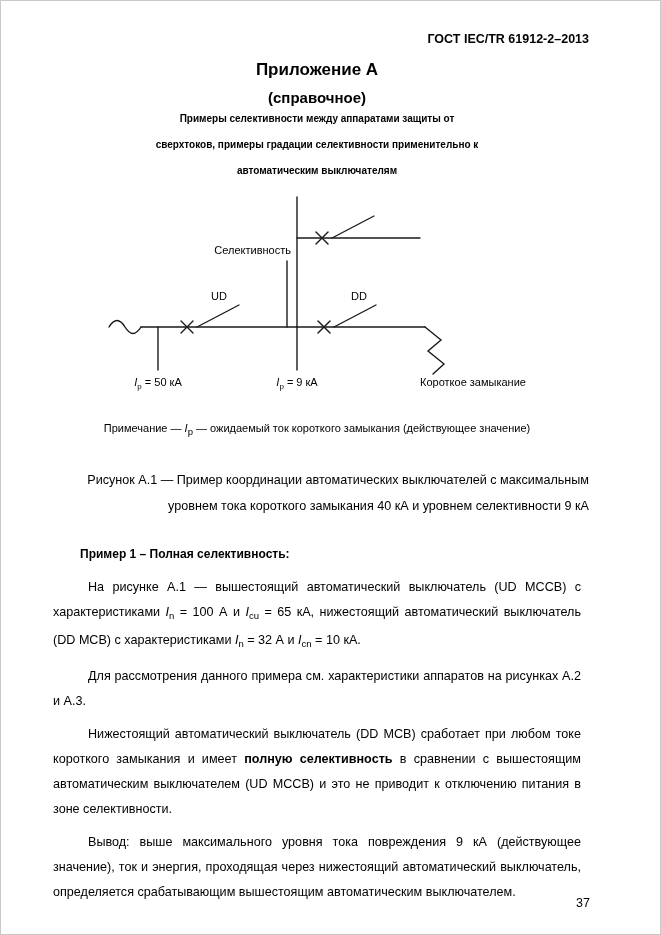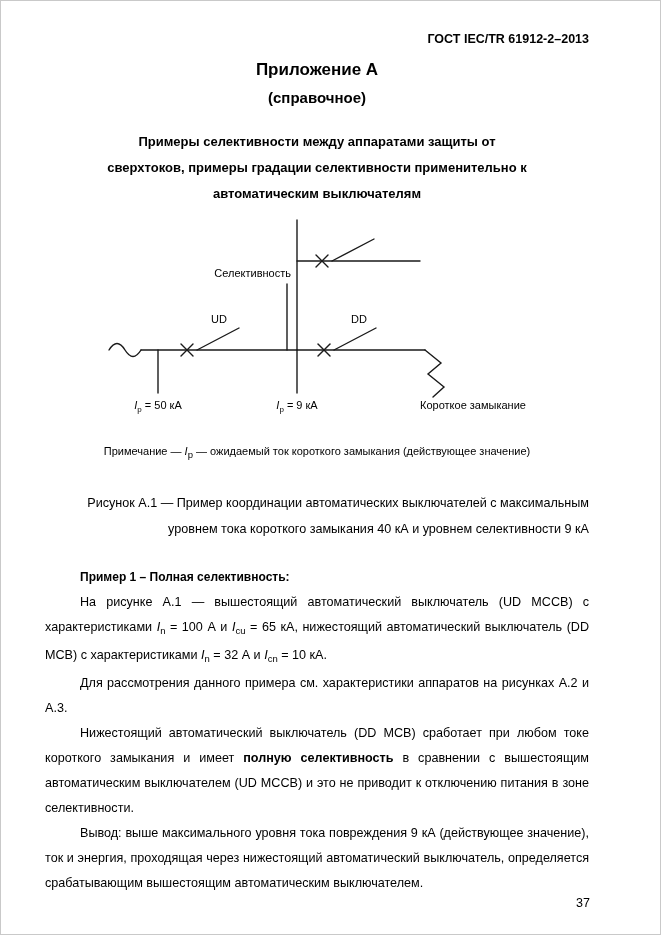--- a/index.html
+++ b/index.html
@@ -6,26 +6,26 @@
   .page{
     width:661px;height:935px;background:#ffffff;border:1px solid #c9c9c9;
     margin:0 auto;position:relative;overflow:hidden;
     font-family:"Liberation Sans",sans-serif;color:#000;
     box-sizing:border-box;
   }
   .content{padding:30px 71px 0 44px;}
   .doc-header{text-align:right;font-weight:bold;font-size:12.5px;line-height:16px;margin-bottom:14px;}
   .appendix-title{text-align:center;font-weight:bold;font-size:17px;line-height:17px;margin-top:10px;}
   .appendix-subtitle{text-align:center;font-weight:bold;font-size:15px;line-height:17px;margin-top:11px;}
-  .main-heading{margin-top:23px;text-align:center;font-weight:bold;font-size:13px;line-height:26px;}
+  .main-heading{text-align:center;font-weight:bold;font-size:10px;line-height:26px;}
   .figure-wrap{margin-top:6px;margin-left:50px;height:215px;}
   .fig-note{margin-top:16px;text-align:center;font-size:11px;line-height:14px;}
   .fig-caption{margin-top:28px;text-align:right;font-size:12.6px;line-height:26px;}
   .example-heading{margin-top:23px;font-weight:bold;font-size:12px;line-height:25px;text-indent:35px;}
-  .para{margin:0;font-size:12.6px;line-height:25px;text-align:justify;text-indent:35px;}
+  .para{margin:8px;font-size:12.6px;line-height:25px;text-align:justify;text-indent:35px;}
   .page-number{position:absolute;right:70px;bottom:24px;font-size:12.5px;}
   .seg-iv{font-style:italic;}
   .seg-sub{font-size:9.5px;vertical-align:-3px;}
   .seg-b{font-weight:bold;}
   svg text{font-family:"Liberation Sans",sans-serif;}
 </style>
 </head>
 <body>
 
 <div class="page">

